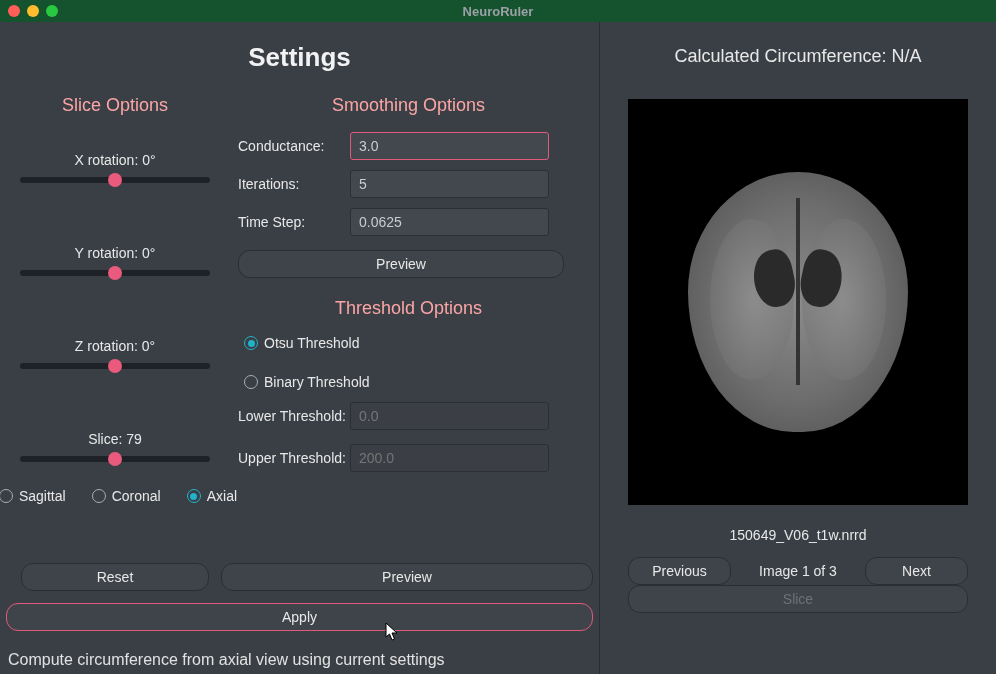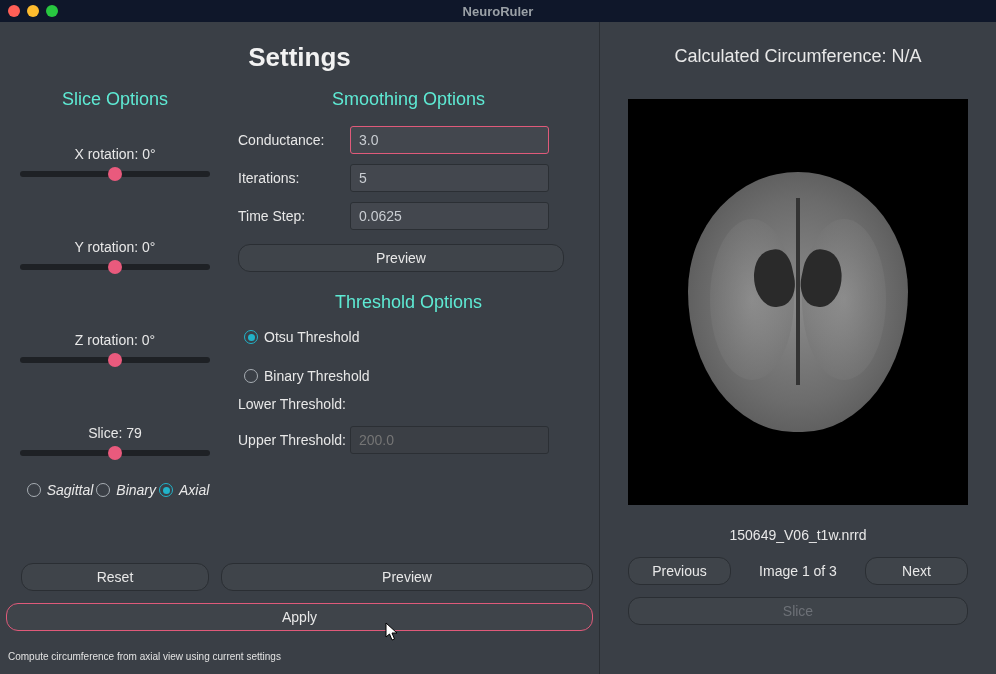--- a/index.html
+++ b/index.html
@@ -9,21 +9,21 @@
   color: #e8e8e8;
   width: 996px;
   height: 674px;
   overflow: hidden;
   font-size: 14px;
 }
 
 
 .titlebar {
   height: 22px;
-  background: #0f172a;
+  background: #14532d;
   display: flex;
   align-items: center;
   padding: 0 8px;
   position: relative;
 }
 .traffic { display: flex; gap: 7px; }
 .traffic span {
   width: 12px; height: 12px; border-radius: 50%;
 }
 .traffic .red    { background: #ff5f57; }
@@ -56,29 +56,29 @@
   display: flex;
   flex-direction: column;
   align-items: center;
 }
 
 
 h1.settings {
   text-align: center;
   font-size: 26px;
   font-weight: 600;
-  margin: 12px 0 10px 0;
+  margin: 12px 0 16px 0;
   color: #f2f2f2;
 }
 h2.section {
   text-align: center;
   font-size: 18px;
   font-weight: 500;
   margin: 6px 0 16px 0;
-  color: #5eead4;
+  color: #fca5a5;
 }
 
 
 .left-cols {
   display: flex;
   padding: 0 6px;
   flex: 1;
   min-height: 0;
 }
 .col-slice { width: 218px; display: flex; flex-direction: column; align-items: center; }
@@ -100,25 +100,24 @@
   top: -4px;
   width: 14px; height: 14px;
   background: #e95a7d;
   border-radius: 50%;
   transform: translateX(-50%);
 }
 
 
 .view-row {
   display: flex;
-  gap: 3px;
+  gap: 26px;
   align-items: center;
   margin: 4px 0 0 6px;
   font-size: 14px;
-  font-style: italic;
 }
 
 
 .radio {
   display: inline-flex;
   align-items: center;
   gap: 6px;
   cursor: pointer;
   user-select: none;
 }
@@ -192,23 +191,23 @@
 
 .thresh-radios { display: flex; flex-direction: column; gap: 23px; margin: 4px 0 12px 6px; }
 
 
 .bottom-rows { padding: 6px 6px 0 6px; }
 .brow { display: flex; gap: 12px; margin-bottom: 12px; }
 .brow .col-slice-btn { width: 203px; padding-left: 15px; }
 .brow .col-thresh-btn { flex: 1; }
 
 .status-text {
-  font-size: 10px;
+  font-size: 16px;
   color: #e2e2e2;
-  padding: 8px 2px 12px 2px;
+  padding: 8px 2px 5px 2px;
   white-space: nowrap;
 }
 
 
 .calc-title {
   font-size: 18px;
   font-weight: 500;
   margin: 16px 0 32px 0;
   text-align: center;
 }
@@ -225,21 +224,20 @@
 .filename {
   margin: 22px 0 14px 0;
   font-size: 14px;
   color: #e8e8e8;
 }
 .nav-row {
   width: 340px;
   display: flex;
   align-items: center;
   gap: 4px;
-  margin-bottom: 12px;
 }
 .nav-row button { flex: 0 0 103px; }
 .nav-row .counter { flex: 1; text-align: center; font-size: 14px; }
 .export-row { width: 340px; }
 
 
 .brain {
   width: 220px; height: 260px;
   position: relative;
 }
@@ -325,21 +323,21 @@
           </div>
         </div>
 
         <div class="view-row">
           <span class="radio">
             <span class="circ"></span>
             <span>Sagittal</span>
           </span>
           <span class="radio">
             <span class="circ"></span>
-            <span>Binary</span>
+            <span>Coronal</span>
           </span>
           <span class="radio checked">
             <span class="circ"></span>
             <span>Axial</span>
           </span>
         </div>
       </div>
 
       <div class="col-thresh">
         <h2 class="section">Smoothing Options</h2>
@@ -369,20 +367,21 @@
             <span>Otsu Threshold</span>
           </span>
           <span class="radio">
             <span class="circ"></span>
             <span>Binary Threshold</span>
           </span>
         </div>
 
         <div class="form-row">
           <label>Lower Threshold:</label>
+          <input class="field" disabled="" placeholder="0.0" style="">
         </div>
         <div class="form-row" style="margin-top:14px">
           <label>Upper Threshold:</label>
           <input class="field" disabled="" placeholder="200.0" style="">
         </div>
       </div>
     </div>
 
     <div class="bottom-rows">
       <div class="brow">

